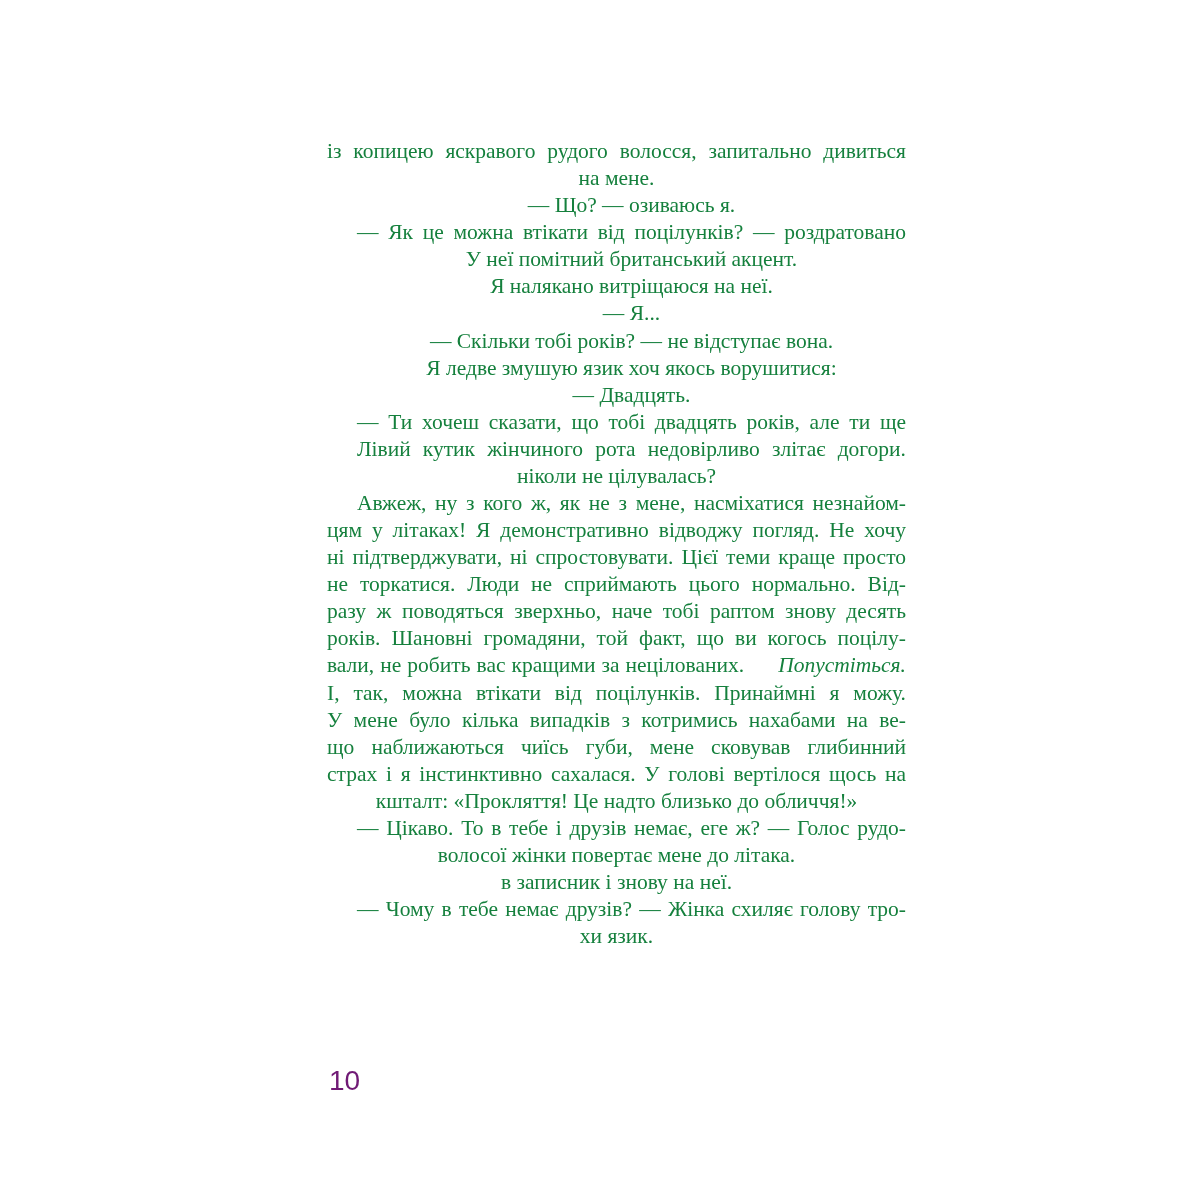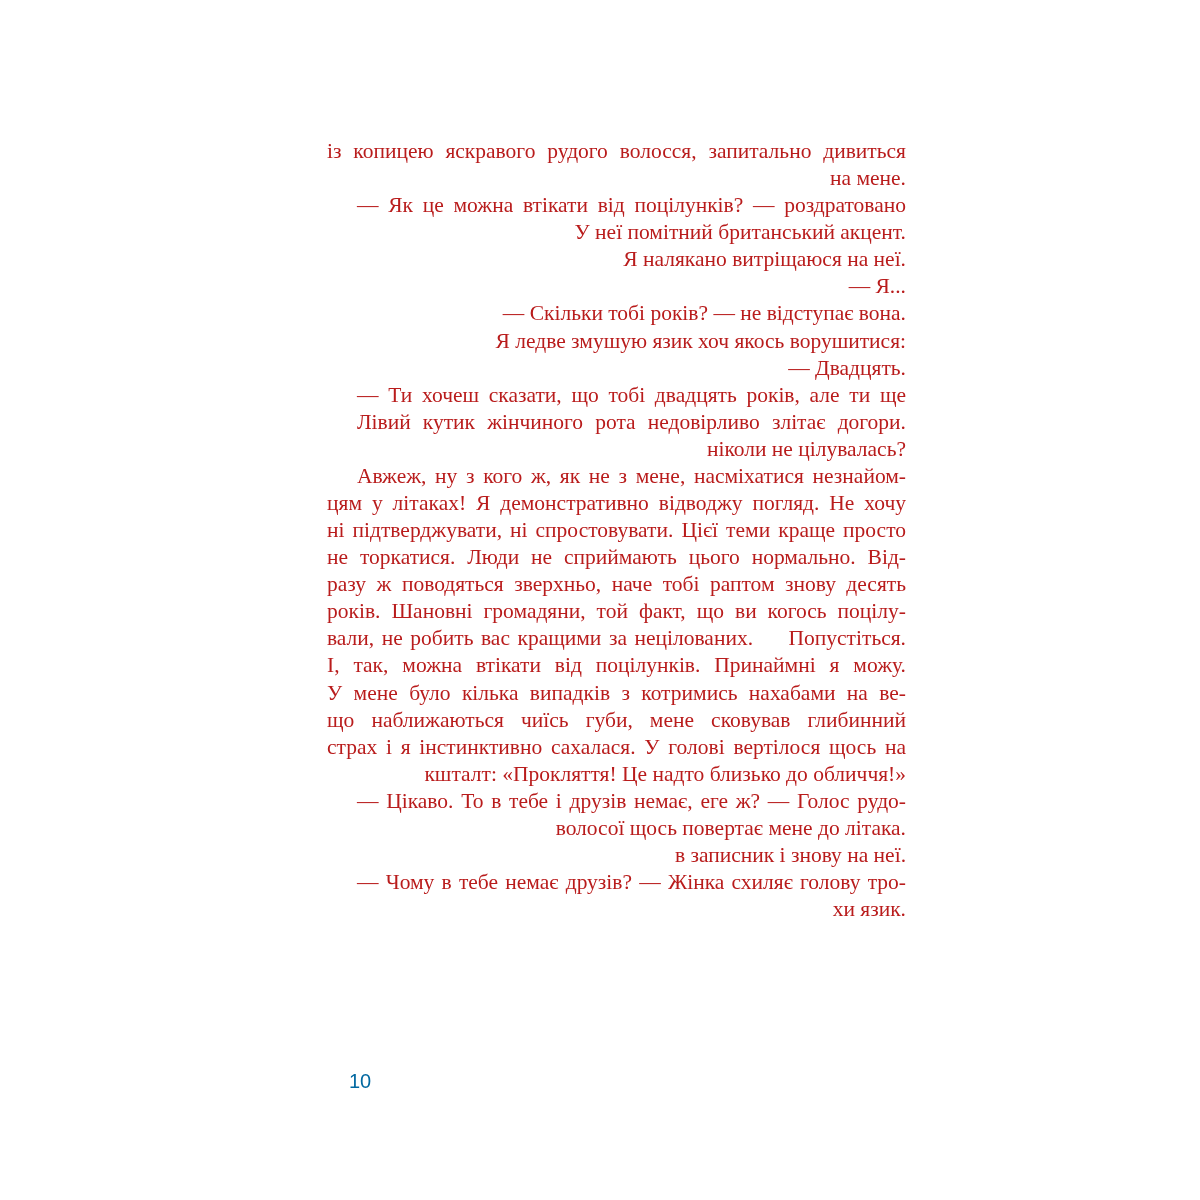--- a/index.html
+++ b/index.html
@@ -28,43 +28,45 @@
     height: 27.08px;
   }
   .line.indent {
     padding-left: 30px;
   }
   .line.justify {
     text-align: justify;
     text-align-last: justify;
   }
   .line.plain {
-    text-align: right;
+    text-align: center;
     white-space: nowrap;
   }
   .italic {
+    font-style: italic;
     margin-left: 28px;
   }
   .page-number {
     position: absolute;
-    left: 349px;
+    left: 329px;
     top: 1071px;
     font-family: "Liberation Sans", sans-serif;
-    font-size: 20px;
+    font-size: 28px;
     line-height: 20px;
-    color: #0369a1;
+    color: #701a75;
   }
 </style>
 </head>
 <body>
 
 <div class="page" style="background: rgb(255, 255, 255);">
-  <div class="text-block" style="color: #b91c1c;">
+  <div class="text-block" style="color: #15803d;">
       <div class="line justify"><span>із копицею яскравого рудого волосся, запитально дивиться</span></div>
       <div class="line plain"><span>на мене.</span></div>
+      <div class="line indent plain"><span>— Що? — озиваюсь я.</span></div>
       <div class="line indent justify"><span>— Як це можна втікати від поцілунків? — роздратовано</span></div>
       <div class="line indent plain"><span>У неї помітний британський акцент.</span></div>
       <div class="line indent plain"><span>Я налякано витріщаюся на неї.</span></div>
       <div class="line indent plain"><span>— Я...</span></div>
       <div class="line indent plain"><span>— Скільки тобі років? — не відступає вона.</span></div>
       <div class="line indent plain"><span>Я ледве змушую язик хоч якось ворушитися:</span></div>
       <div class="line indent plain"><span>— Двадцять.</span></div>
       <div class="line indent justify"><span>— Ти хочеш сказати, що тобі двадцять років, але ти ще</span></div>
       <div class="line indent justify"><span>Лівий кутик жінчиного рота недовірливо злітає догори.</span></div>
       <div class="line plain"><span>ніколи не цілувалась?</span></div>
@@ -74,19 +76,19 @@
       <div class="line justify"><span>не торкатися. Люди не сприймають цього нормально. Від-</span></div>
       <div class="line justify"><span>разу ж поводяться зверхньо, наче тобі раптом знову десять</span></div>
       <div class="line justify"><span>років. Шановні громадяни, той факт, що ви когось поцілу-</span></div>
       <div class="line justify"><span>вали, не робить вас кращими за нецілованих. </span><span class="italic">Попустіться.</span></div>
       <div class="line justify"><span>І, так, можна втікати від поцілунків. Принаймні я можу.</span></div>
       <div class="line justify"><span>У мене було кілька випадків з котримись нахабами на ве-</span></div>
       <div class="line justify"><span>що наближаються чиїсь губи, мене сковував глибинний</span></div>
       <div class="line justify"><span>страх і я інстинктивно сахалася. У голові вертілося щось на</span></div>
       <div class="line plain"><span>кшталт: «Прокляття! Це надто близько до обличчя!»</span></div>
       <div class="line indent justify"><span>— Цікаво. То в тебе і друзів немає, еге ж? — Голос рудо-</span></div>
-      <div class="line plain"><span>волосої щось повертає мене до літака.</span></div>
+      <div class="line plain"><span>волосої жінки повертає мене до літака.</span></div>
       <div class="line plain"><span>в записник і знову на неї.</span></div>
       <div class="line indent justify"><span>— Чому в тебе немає друзів? — Жінка схиляє голову тро-</span></div>
       <div class="line plain"><span>хи язик.</span></div>
     </div>
   <div class="page-number">10</div>
 </div>
 
 </body></html>

